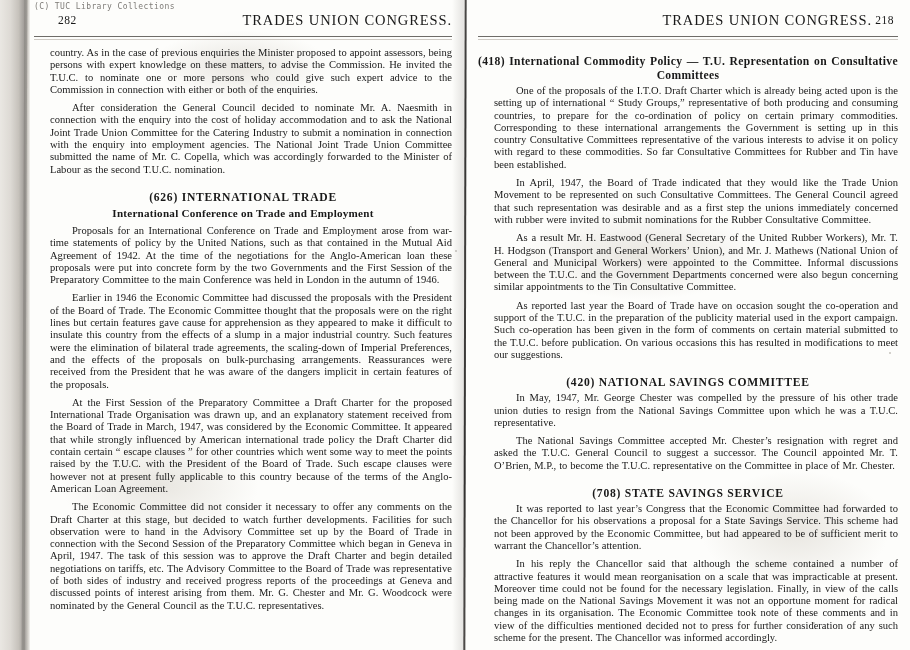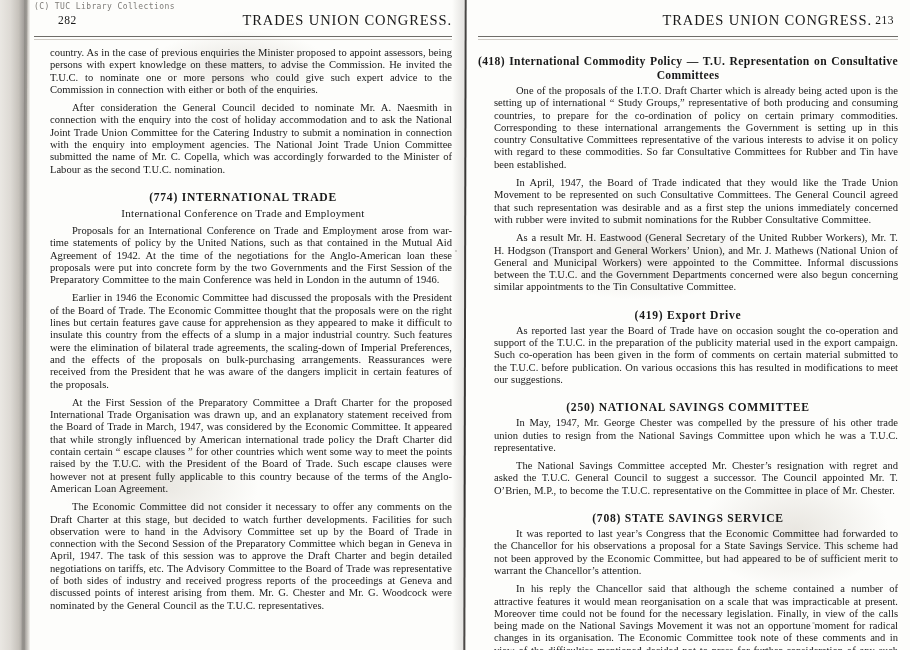--- a/index.html
+++ b/index.html
@@ -144,21 +144,21 @@
     margin: 15px 0 2px 0;
     font-size: 11.6px;
     font-weight: bold;
     text-align: center;
     letter-spacing: .75px;
     line-height: 14px;
   }
   h3.sub-head {
     margin: 1px 0 5px 0;
     font-size: 11.1px;
-    font-weight: normal;
+    font-weight: bold;
     text-align: center;
     letter-spacing: .25px;
     line-height: 13px;
   }
   h2.sec-head.block {
     text-align: justify;
     text-align-last: center;
     letter-spacing: .35px;
     margin-top: 8px;
     word-spacing: 1px;
@@ -189,49 +189,48 @@
       <span class="rh-title">TRADES UNION CONGRESS.</span>
       <span class="rh-dot"></span>
     </div>
     <div class="rule"></div>
     <div class="rule faint"></div>
 
     <div class="col-body">
       <p class="para noindent">country.   As in the case of previous enquiries the Minister proposed to appoint assessors, being persons with expert knowledge on these matters, to advise the Commission.   He invited the T.U.C. to nominate one or more persons who could give such expert advice to the Commission in connection with either or both of the enquiries.</p>
       <p class="para">After consideration the General Council decided to nominate Mr. A. Naesmith in connection with the enquiry into the cost of holiday accommodation and to ask the National Joint Trade Union Committee for the Catering Industry to submit a nomination in connection with the enquiry into employment agencies.   The National Joint Trade Union Committee submitted the name of Mr. C. Copella, which was accordingly forwarded to the Minister of Labour as the second T.U.C. nomination.</p>
 
-      <h2 class="sec-head">(774)  INTERNATIONAL  TRADE</h2>
+      <h2 class="sec-head">(626)  INTERNATIONAL  TRADE</h2>
       <h3 class="sub-head">International Conference on Trade and Employment</h3>
 
       <p class="para">Proposals for an International Conference on Trade and Employment arose from war-time statements of policy by the United Nations, such as that contained in the Mutual Aid Agreement of 1942.   At the time of the negotiations for the Anglo-American loan these proposals were put into concrete form by the two Governments and the First Session of the Preparatory Committee to the main Conference was held in London in the autumn of 1946.</p>
       <p class="para">Earlier in 1946 the Economic Committee had discussed the proposals with the President of the Board of Trade.   The Economic Committee thought that the proposals were on the right lines but certain features gave cause for apprehension as they appeared to make it difficult to insulate this country from the effects of a slump in a major industrial country.   Such features were the elimination of bilateral trade agreements, the scaling-down of Imperial Preferences, and the effects of the proposals on bulk-purchasing arrangements. Reassurances were received from the President that he was aware of the dangers implicit in certain features of the proposals.</p>
       <p class="para">At the First Session of the Preparatory Committee a Draft Charter for the proposed International Trade Organisation was drawn up, and an explanatory statement received from the Board of Trade in March, 1947, was considered by the Economic Committee.   It appeared that while strongly influenced by American international trade policy the Draft Charter did contain certain “ escape clauses ” for other countries which went some way to meet the points raised by the T.U.C. with the President of the Board of Trade.   Such escape clauses were however not at present fully applicable to this country because of the terms of the Anglo-American Loan Agreement.</p>
       <p class="para">The Economic Committee did not consider it necessary to offer any comments on the Draft Charter at this stage, but decided to watch further developments.   Facilities for such observation were to hand in the Advisory Committee set up by the Board of Trade in connection with the Second Session of the Preparatory Committee which began in Geneva in April, 1947.   The task of this session was to approve the Draft Charter and begin detailed negotiations on tariffs, etc.   The Advisory Committee to the Board of Trade was representative of both sides of industry and received progress reports of the proceedings at Geneva and discussed points of interest arising from them. Mr. G. Chester and Mr. G. Woodcock were nominated by the General Council as the T.U.C. representatives.</p>
     </div>
   </div>
 
   <div class="page-col right">
     <div class="running-head">
       <span class="rh-title">TRADES UNION CONGRESS.</span>
-      <span class="rh-folio">213</span>
+      <span class="rh-folio">218</span>
     </div>
     <div class="rule"></div>
     <div class="rule faint"></div>
 
     <div class="col-body">
 
       <h2 class="sec-head block">(418)  International  Commodity  Policy  —  T.U.  Representation  on Consultative Committees</h2>
       <p class="para">One of the proposals of the I.T.O. Draft Charter which is already being acted upon is the setting up of international “ Study Groups,” representative of both producing and consuming countries, to prepare for the co-ordination of policy on certain primary commodities.   Corresponding to these international arrangements the Government is setting up in this country Consultative Committees representative of the various interests to advise it on policy with regard to these commodities.   So far Consultative Committees for Rubber and Tin have been established.</p>
       <p class="para">In April, 1947, the Board of Trade indicated that they would like the Trade Union Movement to be represented on such Consultative Committees. The General Council agreed that such representation was desirable and as a first step the unions immediately concerned with rubber were invited to submit nominations for the Rubber Consultative Committee.</p>
       <p class="para">As a result Mr. H. Eastwood (General Secretary of the United Rubber Workers), Mr. T. H. Hodgson (Transport and General Workers’ Union), and Mr. J. Mathews (National Union of General and Municipal Workers) were appointed to the Committee.   Informal discussions between the T.U.C. and the Government Departments concerned were also begun concerning similar appointments to the Tin Consultative Committee.</p>
 
-      <h2 class="sec-head">(419) Export Drive</h2>
       <p class="para">As reported last year the Board of Trade have on occasion sought the co-operation and support of the T.U.C. in the preparation of the publicity material used in the export campaign.   Such co-operation has been given in the form of comments on certain material submitted to the T.U.C. before publication.   On various occasions this has resulted in modifications to meet our suggestions.</p>
 
-      <h2 class="sec-head">(250) NATIONAL SAVINGS COMMITTEE</h2>
+      <h2 class="sec-head">(420) NATIONAL SAVINGS COMMITTEE</h2>
       <p class="para">In May, 1947, Mr. George Chester was compelled by the pressure of his other trade union duties to resign from the National Savings Committee upon which he was a T.U.C. representative.</p>
       <p class="para">The National Savings Committee accepted Mr. Chester’s resignation with regret and asked the T.U.C. General Council to suggest a successor.   The Council appointed Mr. T. O’Brien, M.P., to become the T.U.C. representative on the Committee in place of Mr. Chester.</p>
 
       <h2 class="sec-head">(708)  STATE  SAVINGS  SERVICE</h2>
       <p class="para">It was reported to last year’s Congress that the Economic Committee had forwarded to the Chancellor for his observations a proposal for a State Savings Service.   This scheme had not been approved by the Economic Committee, but had appeared to be of sufficient merit to warrant the Chancellor’s attention.</p>
       <p class="para">In his reply the Chancellor said that although the scheme contained a number of attractive features it would mean reorganisation on a scale that was impracticable at present.   Moreover time could not be found for the necessary legislation.   Finally, in view of the calls being made on the National Savings Movement it was not an opportune moment for radical changes in its organisation.   The Economic Committee took note of these comments and in view of the difficulties mentioned decided not to press for further consideration of any such scheme for the present.   The Chancellor was informed accordingly.</p>
 
     </div>
   </div>
 

